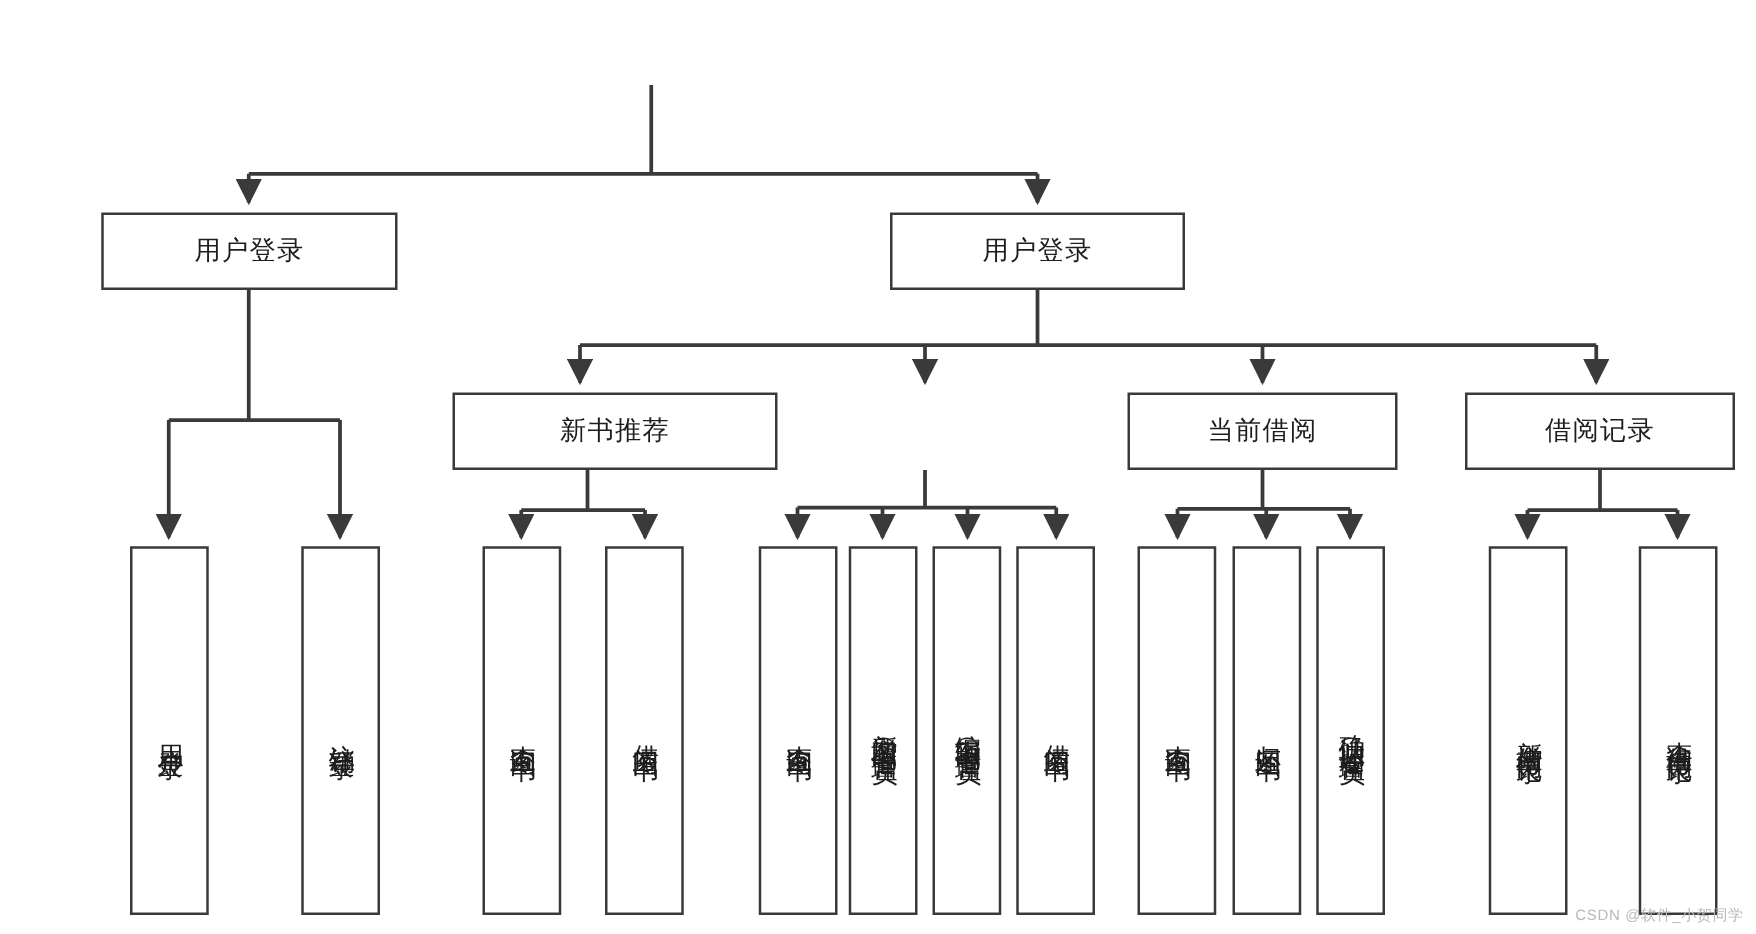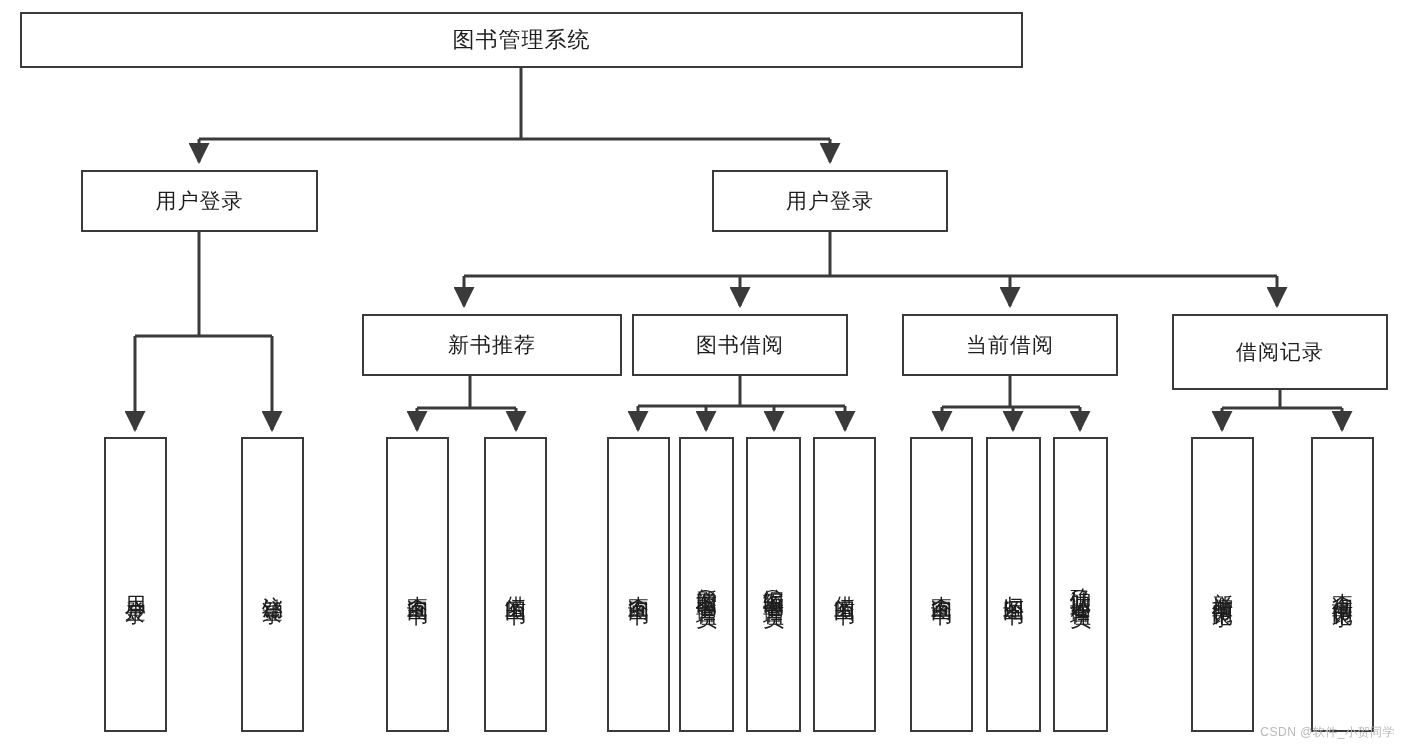--- a/index.html
+++ b/index.html
@@ -99,41 +99,35 @@
       <path d="M 1013 407 L 1013 430" marker-end="url(#arrow)"></path>
       <path d="M 1080 407 L 1080 430" marker-end="url(#arrow)"></path>
 
       <path d="M 1280 376 L 1280 408"></path>
       <path d="M 1222 408 L 1342 408"></path>
       <path d="M 1222 408 L 1222 430" marker-end="url(#arrow)"></path>
       <path d="M 1342 408 L 1342 430" marker-end="url(#arrow)"></path>
     </g>
   </svg>
 
-  <div class="node h root" style="left:20px;top:12px;width:1003px;height:56px;">
-    <span>图书管理系统</span>
-  </div>
 
   <div class="node h" style="left:81px;top:170px;width:237px;height:62px;">
     <span>用户登录</span>
   </div>
   <div class="node h" style="left:712px;top:170px;width:236px;height:62px;">
     <span>用户登录</span>
   </div>
 
   <div class="node h" style="left:362px;top:314px;width:260px;height:62px;">
     <span>新书推荐</span>
   </div>
-  <div class="node h" style="left:632px;top:314px;width:216px;height:62px;">
-    <span>图书借阅</span>
-  </div>
   <div class="node h" style="left:902px;top:314px;width:216px;height:62px;">
     <span>当前借阅</span>
   </div>
-  <div class="node h" style="left:1172px;top:314px;width:216px;height:76px;">
+  <div class="node h" style="left:1172px;top:314px;width:216px;height:62px;">
     <span>借阅记录</span>
   </div>
 
   <div class="node v" style="left:104px;top:437px;width:63px;height:295px;">
     <span>用户登录</span>
   </div>
   <div class="node v" style="left:241px;top:437px;width:63px;height:295px;">
     <span>注销登录</span>
   </div>
 

